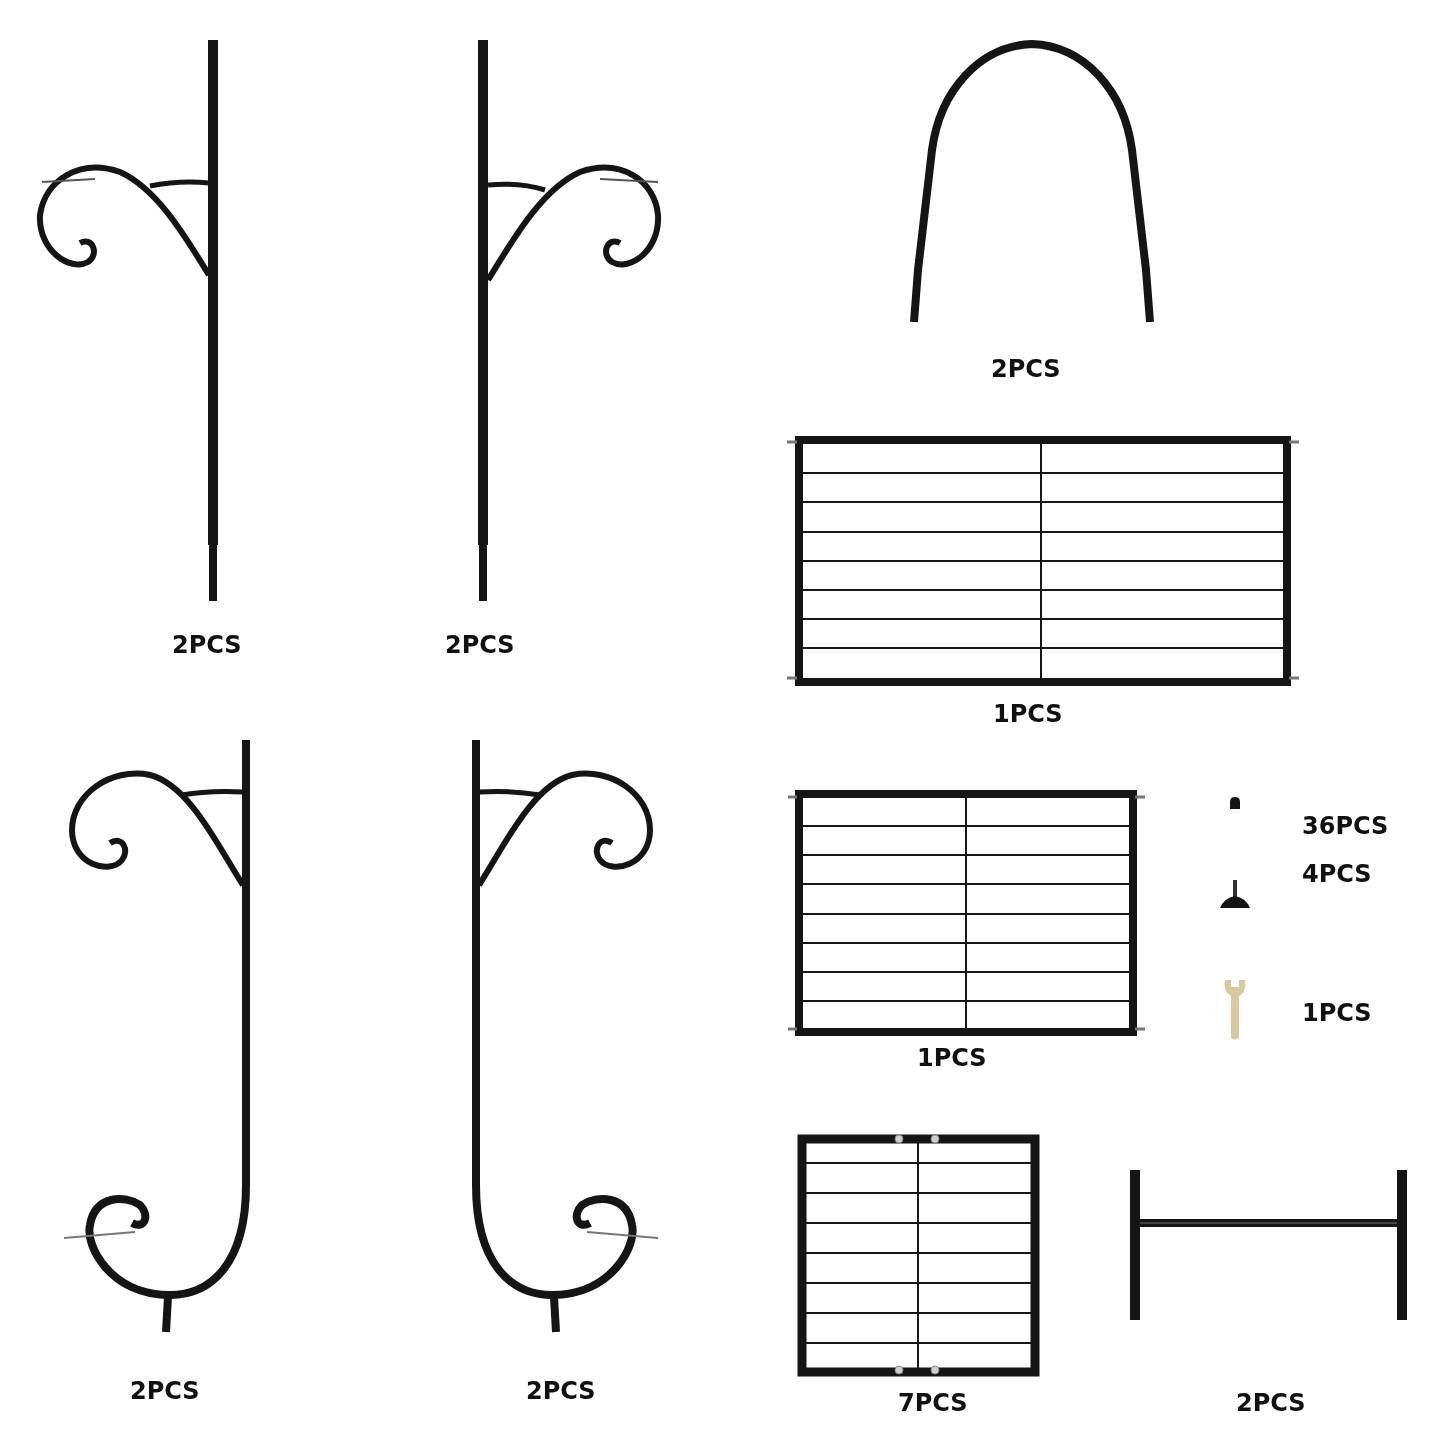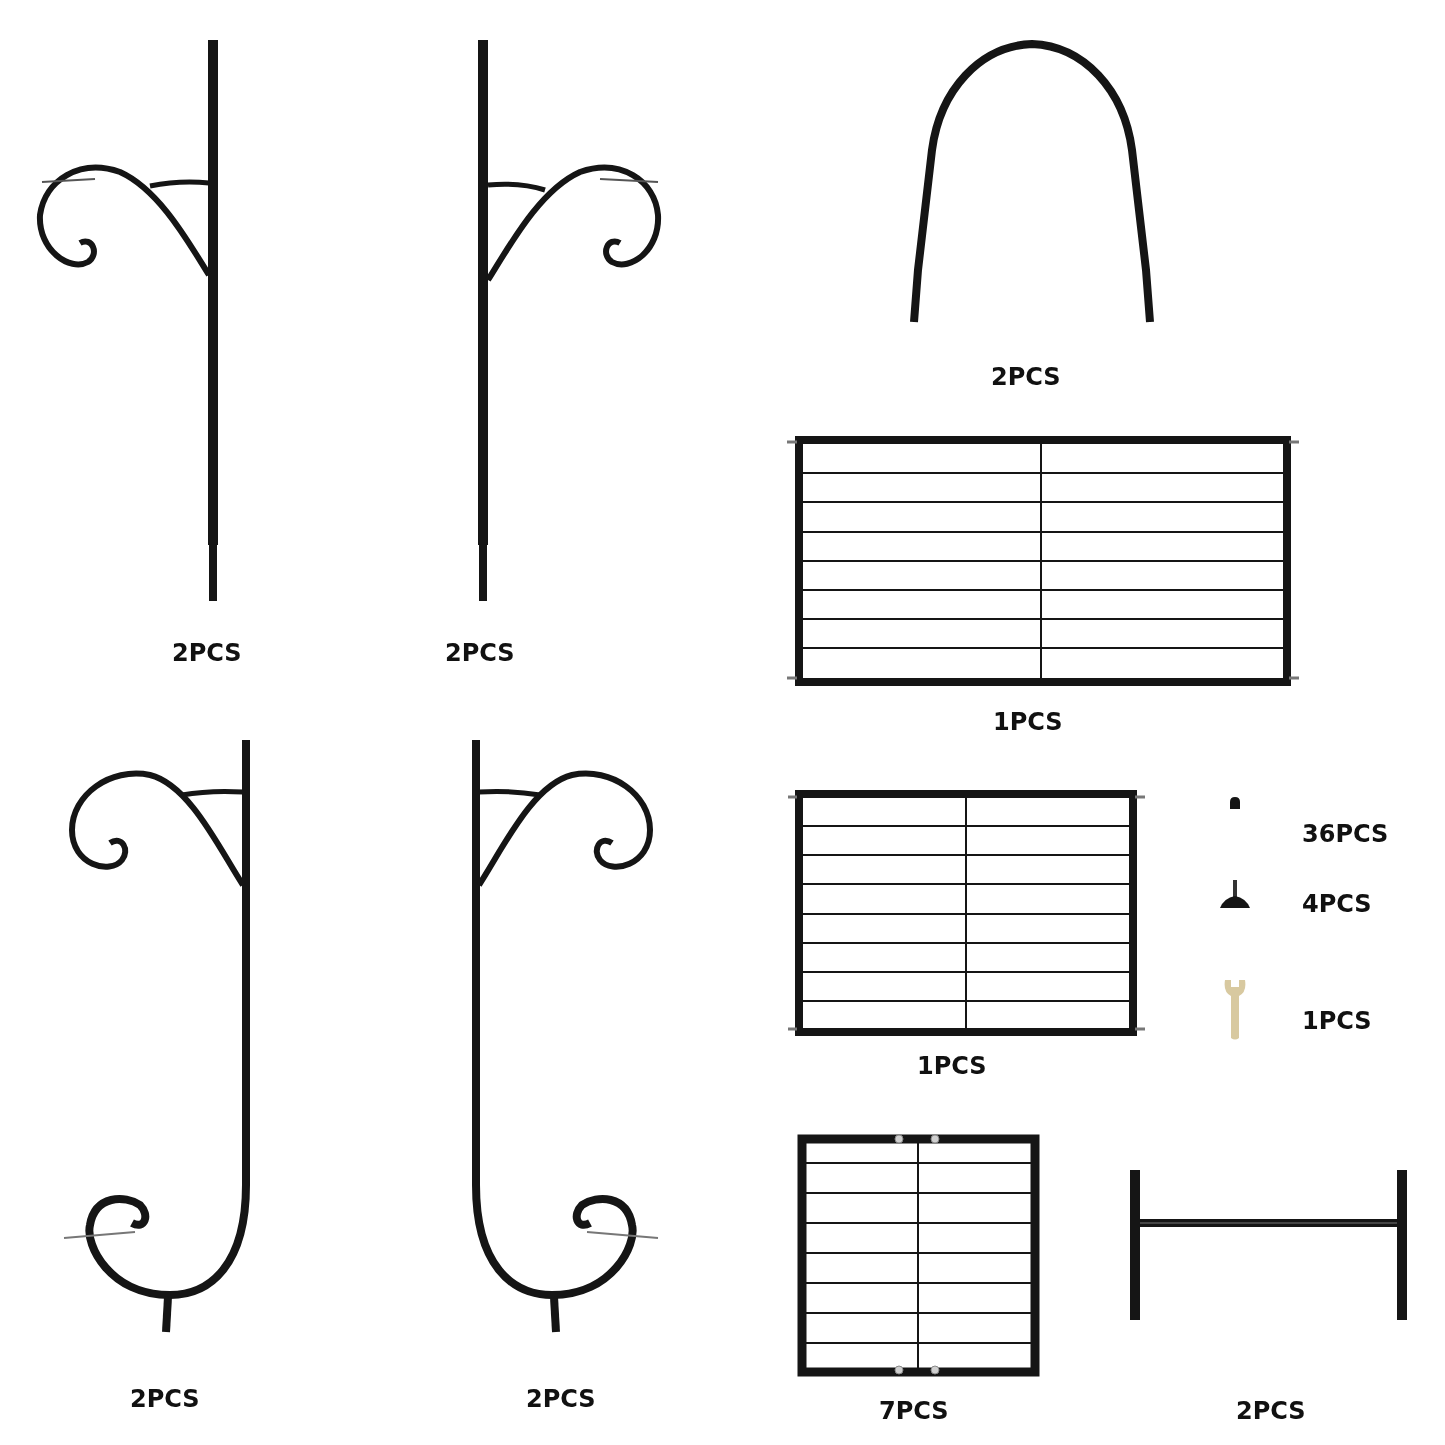--- a/index.html
+++ b/index.html
@@ -1,17 +1,17 @@
 <!DOCTYPE html>
 <html><head>
 <meta charset="utf-8">
 <style>
   html, body { margin:0; padding:0; background:#ffffff; }
   body { width:1445px; height:1445px; position:relative; overflow:hidden; font-family:"DejaVu Sans", sans-serif; }
-  .label { position:absolute; font-family:"DejaVu Sans", sans-serif; font-weight:bold; font-size:24px; color:#111; white-space:nowrap; letter-spacing:0px;margin-top:8px; }
+  .label { position:absolute; font-family:"DejaVu Sans", sans-serif; font-weight:bold; font-size:24px; color:#111; white-space:nowrap; letter-spacing:0px; }
   svg { position:absolute; overflow:visible; }
 </style>
 </head>
 <body>
 
 <svg style="left:0;top:0" width="260" height="610" viewBox="0 0 260 610">
   <rect x="208" y="40" width="10" height="505" fill="#151515"></rect>
   <rect x="209" y="545" width="8" height="56" fill="#151515"></rect>
   <path d="M209 275 C 190 245, 160 190, 120 172 C 80 158, 45 180, 40 215 C 38 250, 70 272, 88 262 C 100 254, 92 236, 80 243" fill="none" stroke="#151515" stroke-width="6"></path>
   <path d="M150 186 Q 180 180 209 183" stroke="#151515" stroke-width="5" fill="none"></path>
@@ -95,21 +95,21 @@
 
 <svg style="left:1227px;top:795px" width="16" height="16" viewBox="0 0 16 16">
   <path d="M3 14 L3 7 Q3 2 8 2 Q13 2 13 7 L13 14 Z" fill="#151515"></path>
 </svg>
 <div class="label" style="left:1302px;top:812px">36PCS</div>
 
 <svg style="left:1218px;top:878px" width="34" height="32" viewBox="0 0 34 32">
   <rect x="15" y="2" width="4" height="18" fill="#333"></rect>
   <path d="M2 30 Q 6 20 17 18 Q 28 20 32 30 Z" fill="#151515"></path>
 </svg>
-<div class="label" style="left:1302px;top:882px">4PCS</div>
+<div class="label" style="left:1302px;top:860px">4PCS</div>
 
 <svg style="left:1222px;top:978px" width="26" height="64" viewBox="0 0 26 64">
   <path d="M3 2 L 9 2 L 9 9 L 17 9 L 17 2 L 23 2 Q 25 14 17 18 L 17 60 Q 13 63 9 60 L 9 18 Q 1 14 3 2 Z" fill="#d8c9a0"></path>
 </svg>
 <div class="label" style="left:1302px;top:999px">1PCS</div>
 
 <svg style="left:795px;top:1132px" width="248" height="245" viewBox="0 0 248 245">
   <rect x="7" y="7" width="233" height="233" fill="none" stroke="#151515" stroke-width="9"></rect>
   <line x1="123" y1="11" x2="123" y2="236" stroke="#151515" stroke-width="2"></line>
   <g stroke="#151515" stroke-width="2">
@@ -121,21 +121,21 @@
       <line x1="11" y1="181" x2="236" y2="181"></line>
     <line x1="11" y1="211" x2="236" y2="211"></line>
   </g>
   <g fill="#cfcfcf" stroke="#888" stroke-width="1">
     <circle cx="104" cy="7" r="4"></circle>
       <circle cx="140" cy="7" r="4"></circle>
     <circle cx="104" cy="238" r="4"></circle>
       <circle cx="140" cy="238" r="4"></circle>
   </g>
 </svg>
-<div class="label" style="left:879px;top:1389px">7PCS</div>
+<div class="label" style="left:898px;top:1389px">7PCS</div>
 
 <svg style="left:1125px;top:1165px" width="290" height="160" viewBox="0 0 290 160">
   <rect x="5" y="5" width="10" height="150" fill="#151515"></rect>
   <rect x="272" y="5" width="10" height="150" fill="#151515"></rect>
   <rect x="15" y="54" width="257" height="8" fill="#151515"></rect>
   <line x1="15" y1="58" x2="272" y2="58" stroke="#777" stroke-width="1"></line>
 </svg>
 <div class="label" style="left:1236px;top:1389px">2PCS</div>
 
 </body></html>

